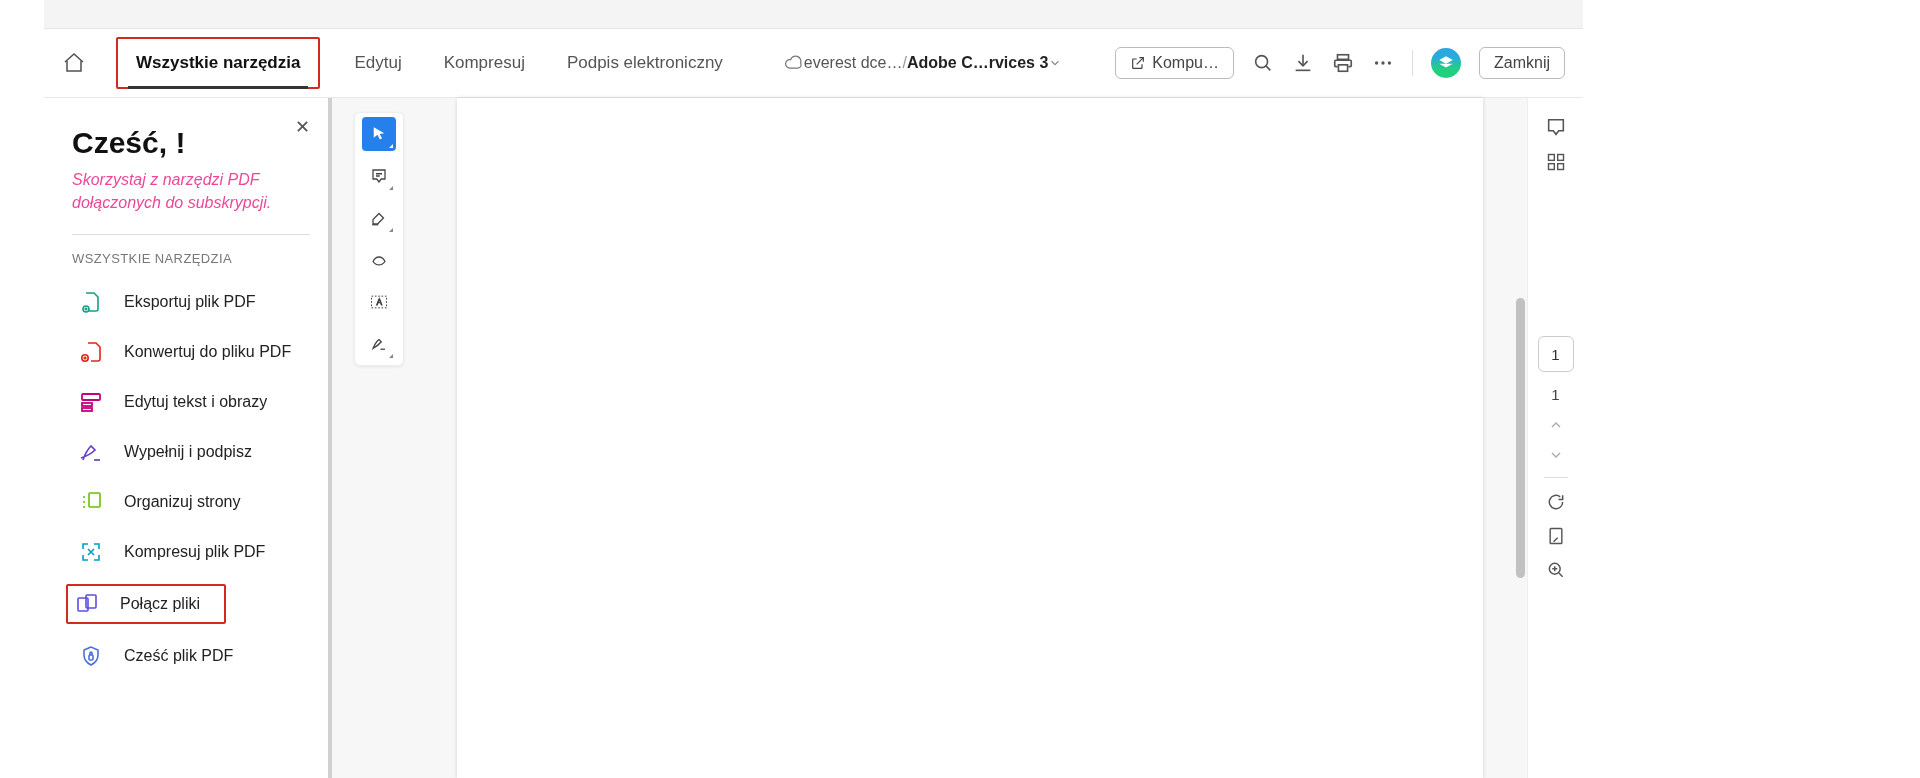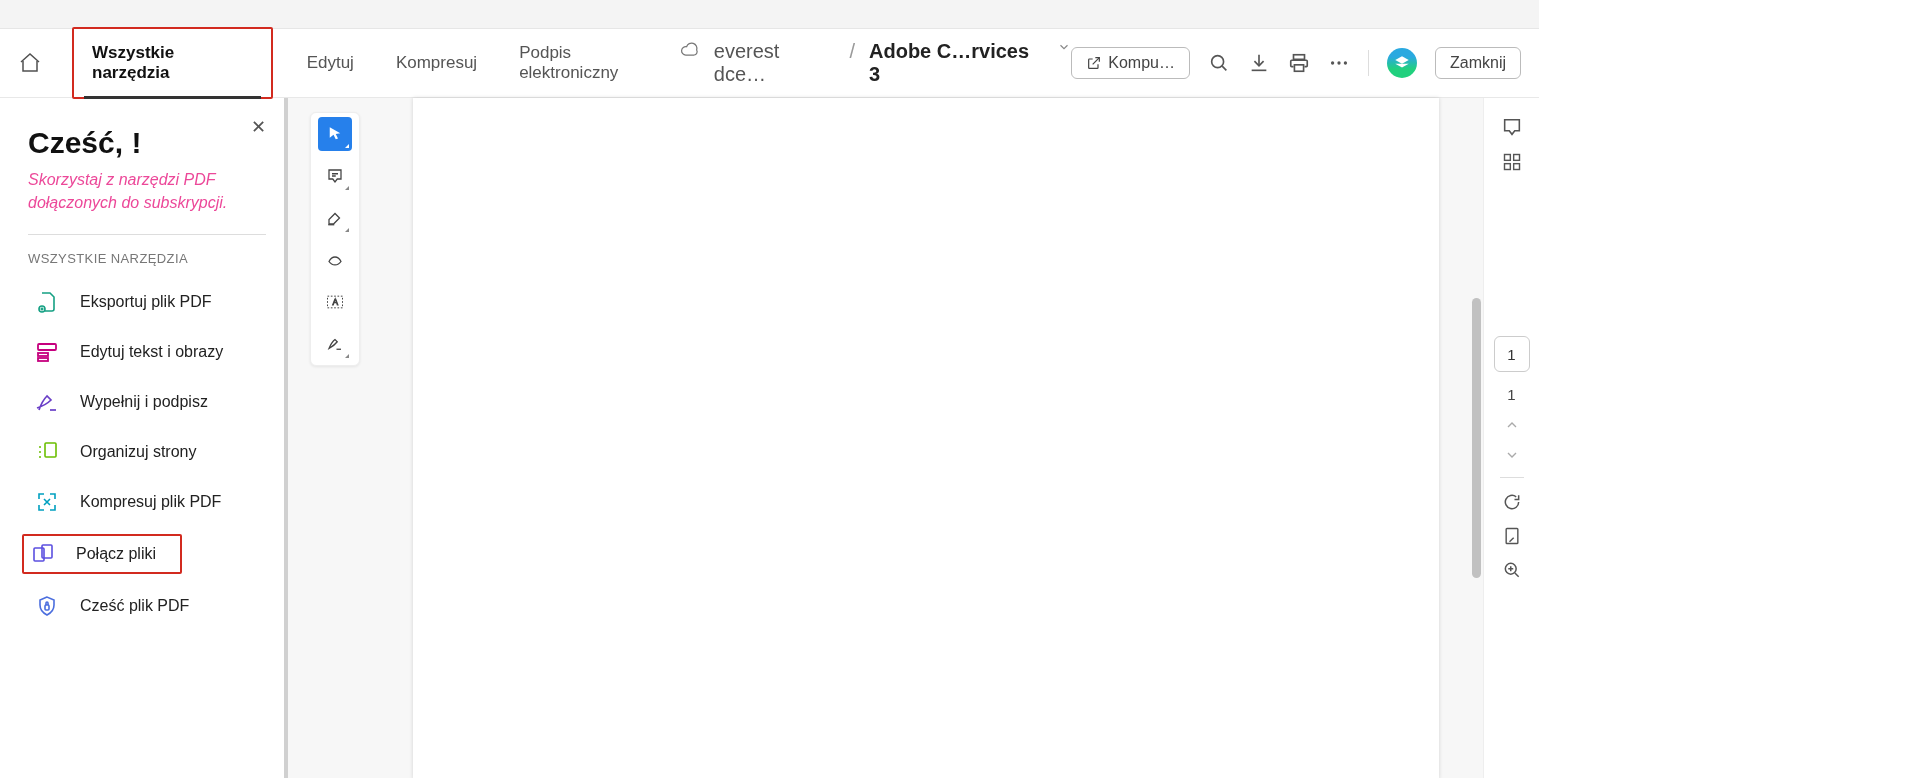--- a/index.html
+++ b/index.html
@@ -10,20 +10,21 @@
     background: #fff;
     height: 100%;
     overflow: hidden;
   }
   .window {
     width: 1539px;
     height: 778px;
     position: relative;
     background: #fff;
     box-sizing: border-box;
+    margin-left: 44px;
   }
   .top-strip {
     height: 28px;
     background: #f4f4f4;
     border-bottom: 1px solid #e6e6e6;
   }
   .header {
     height: 69px;
     border-bottom: 1px solid #e8e8e8;
     display: flex;
@@ -63,22 +64,22 @@
     height:3px;
     background:#333;
   }
   .hl-all-tools {
     border: 2px solid #d22a1f;
     border-radius: 2px;
     padding: 6px 10px;
   }
   .header-center {
     display:flex;
-    gap: 14px;
-    font-size:20px;
+    align-items:center;
+    font-size:16px;
     color:#555;
   }
   .header-center .sep { color:#999; }
   .header-center .docname { color:#222; font-weight:600; }
   .header-right {
     display:flex;
     align-items:center;
     gap: 18px;
   }
   .btn-outline {
@@ -374,20 +375,30 @@
           <span class="tool-icon">
             <svg width="24" height="24" viewBox="0 0 24 24" fill="none" stroke="#14a083" stroke-width="1.6">
                 <path d="M7 3h8l4 4v12a2 2 0 0 1-2 2H10"></path>
                 <circle cx="7" cy="19" r="3" fill="none" stroke="#14a083"></circle>
                 <path d="M7 17.5v3M5.5 19h3"></path>
               </svg>
           </span>
           <span>Eksportuj plik PDF</span>
         </div>
 
+        <div class="tool-item">
+          <span class="tool-icon">
+            <svg width="24" height="24" viewBox="0 0 24 24" fill="none" stroke="#e1251b" stroke-width="1.6">
+                <path d="M9 3h8l4 4v12a2 2 0 0 1-2 2H12"></path>
+                <circle cx="6" cy="18" r="3.2"></circle>
+                <path d="M6 16.4v3.2M4.4 18h3.2"></path>
+              </svg>
+          </span>
+          <span>Konwertuj do pliku PDF</span>
+        </div>
 
         <div class="tool-item">
           <span class="tool-icon">
             <svg width="24" height="24" viewBox="0 0 24 24" fill="none" stroke="#c6007e" stroke-width="1.8">
                 <rect x="3" y="4" width="18" height="6" rx="1"></rect>
                 <rect x="3" y="13" width="10" height="3"></rect>
                 <rect x="3" y="18" width="10" height="3"></rect>
               </svg>
           </span>
           <span>Edytuj tekst i obrazy</span>

